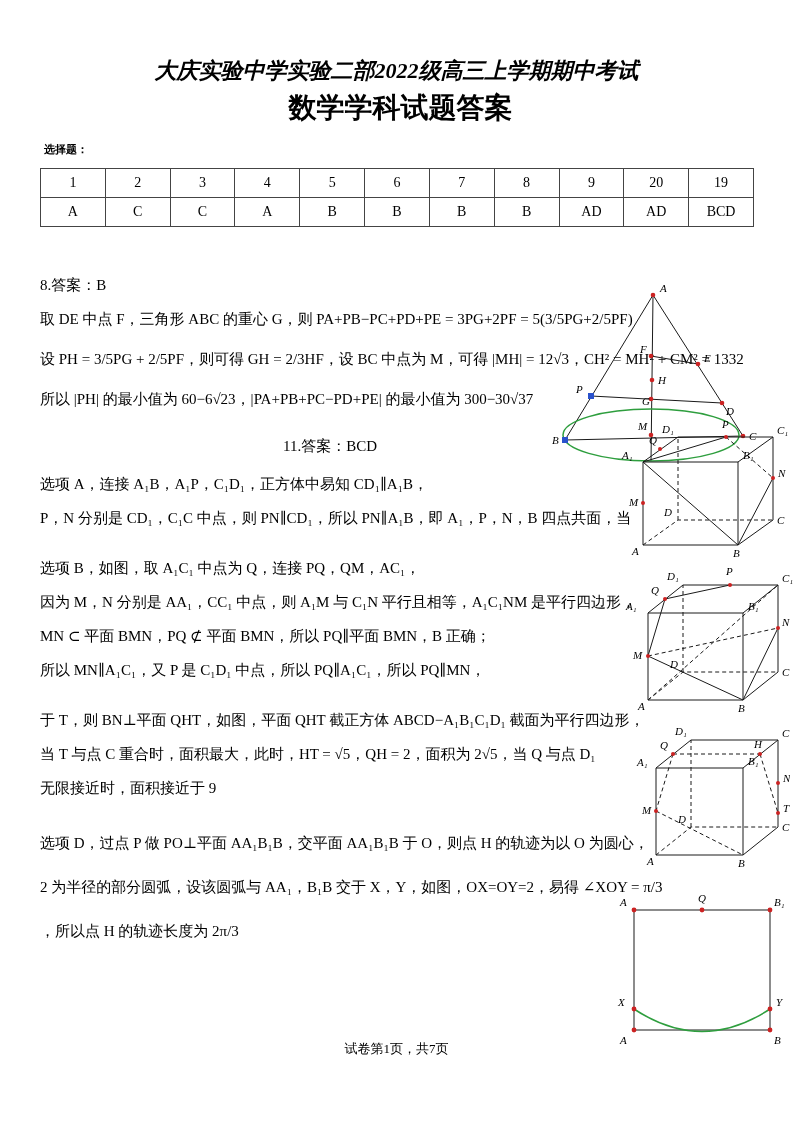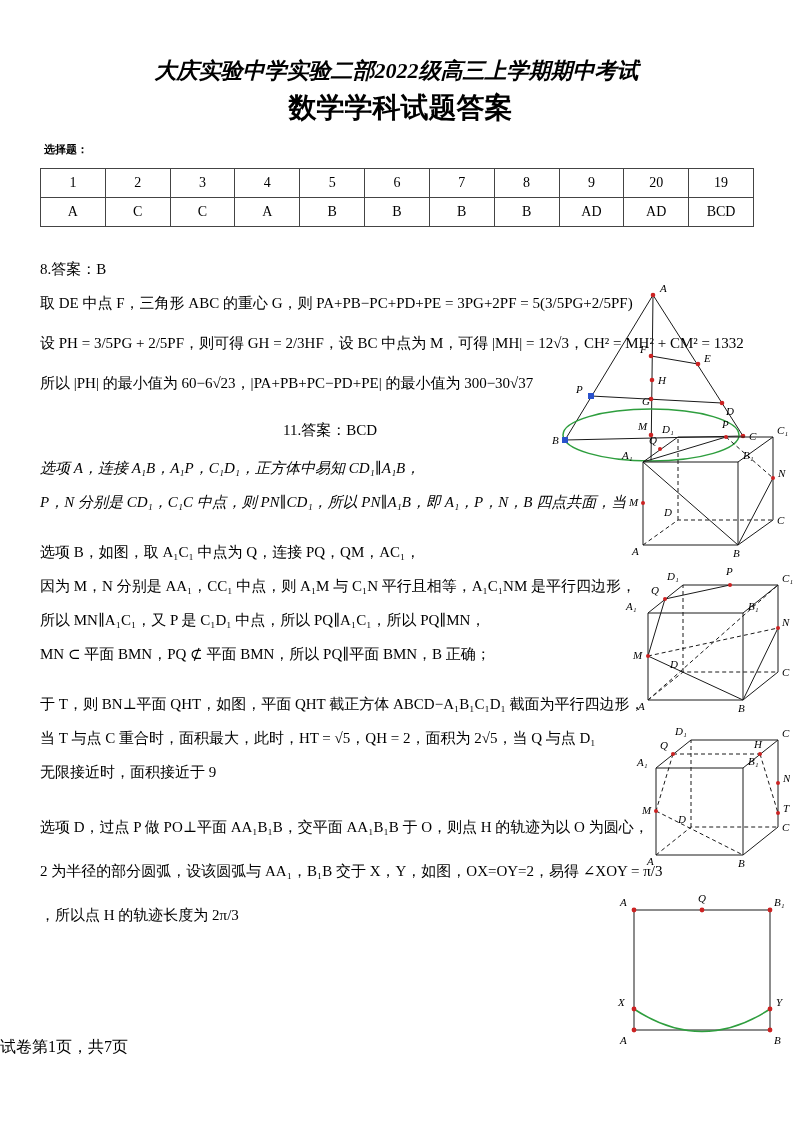--- a/index.html
+++ b/index.html
@@ -6,29 +6,29 @@
   .page {
     position:relative; width:793px; height:1122px; background:#fff;
     font-family:"Liberation Serif","DejaVu Serif",serif; color:#000; overflow:hidden;
   }
   .title { padding-top:56px; text-align:center; font-size:22px; font-weight:bold; line-height:30px;font-style:italic; }
   .subtitle { text-align:center; font-size:28px; font-weight:bold; line-height:36px; margin-top:4px;padding-left:8px; }
   .choice-label { margin:16px 0 4px 44px; font-size:11px; font-weight:bold; height:22px; }
   table.answers { border-collapse:collapse; margin-left:40px; width:714px; table-layout:fixed; }
   table.answers td { border:1px solid #444; height:28px; text-align:center; font-size:14px; padding:0; }
   .content { margin-left:40px; width:580px; font-size:15px; }
-  .sec8 { margin-top:28px; }
+  .sec8 { margin-top:44px; }
   .sec8 .sec-title { height:28px; line-height:28px; }
   .sec8 .mline { height:40px; line-height:40px; white-space:nowrap; }
   .sec11 .sec-title { margin-top:10px; height:34px; line-height:34px;text-align:center; }
   .opt { margin-top:16px; }
-  .opt.first { margin-top:4px;font-style:italic; }
+  .opt.first { margin-top:4px; }
   .opt .mline { height:34px; line-height:34px; white-space:nowrap; }
   .opt.optD .mline { height:44px; line-height:44px; }
-  .footer { position:absolute; left:0; bottom:64px; width:100%; text-align:left; font-size:16px; }
+  .footer { position:absolute; left:0; bottom:64px; width:100%; text-align:center; font-size:13px; }
   .fig { position:absolute; }
   #fig-pyramid { left:548px; top:268px; }
   #fig-cube1   { left:616px; top:415px; }
   #fig-cube2   { left:618px; top:558px; }
   #fig-cube3   { left:628px; top:708px; }
   #fig-square  { left:612px; top:882px; }
   svg line, svg path, svg rect, svg ellipse { stroke:#1a1a1a; stroke-width:1; fill:none; }
   svg .dashed { stroke-dasharray:4 3; }
   svg .green-stroke { stroke:var(--green,#2e9e3e); stroke-width:1.5; }
   svg .dot { fill:var(--red,#cc2222); stroke:none; }
@@ -88,22 +88,22 @@
       <div class="sec-title">11.答案：BCD</div>
 
       <div class="opt first">
         <div class="mline">选项 A，连接 A₁B，A₁P，C₁D₁，正方体中易知 CD₁∥A₁B，</div>
         <div class="mline">P，N 分别是 CD₁，C₁C 中点，则 PN∥CD₁，所以 PN∥A₁B，即 A₁，P，N，B 四点共面，当</div>
       </div>
 
       <div class="opt">
         <div class="mline">选项 B，如图，取 A₁C₁ 中点为 Q，连接 PQ，QM，AC₁，</div>
         <div class="mline">因为 M，N 分别是 AA₁，CC₁ 中点，则 A₁M 与 C₁N 平行且相等，A₁C₁NM 是平行四边形，</div>
+        <div class="mline">MN ⊂ 平面 BMN，PQ ⊄ 平面 BMN，所以 PQ∥平面 BMN，B 正确；</div>
         <div class="mline">所以 MN∥A₁C₁，又 P 是 C₁D₁ 中点，所以 PQ∥A₁C₁，所以 PQ∥MN，</div>
-        <div class="mline">MN ⊂ 平面 BMN，PQ ⊄ 平面 BMN，所以 PQ∥平面 BMN，B 正确；</div>
       </div>
 
       <div class="opt">
         <div class="mline">于 T，则 BN⊥平面 QHT，如图，平面 QHT 截正方体 ABCD−A₁B₁C₁D₁ 截面为平行四边形，</div>
         <div class="mline">当 T 与点 C 重合时，面积最大，此时，HT = √5，QH = 2，面积为 2√5，当 Q 与点 D₁</div>
         <div class="mline">无限接近时，面积接近于 9</div>
       </div>
 
       <div class="opt optD">
         <div class="mline">选项 D，过点 P 做 PO⊥平面 AA₁B₁B，交平面 AA₁B₁B 于 O，则点 H 的轨迹为以 O 为圆心，</div>

